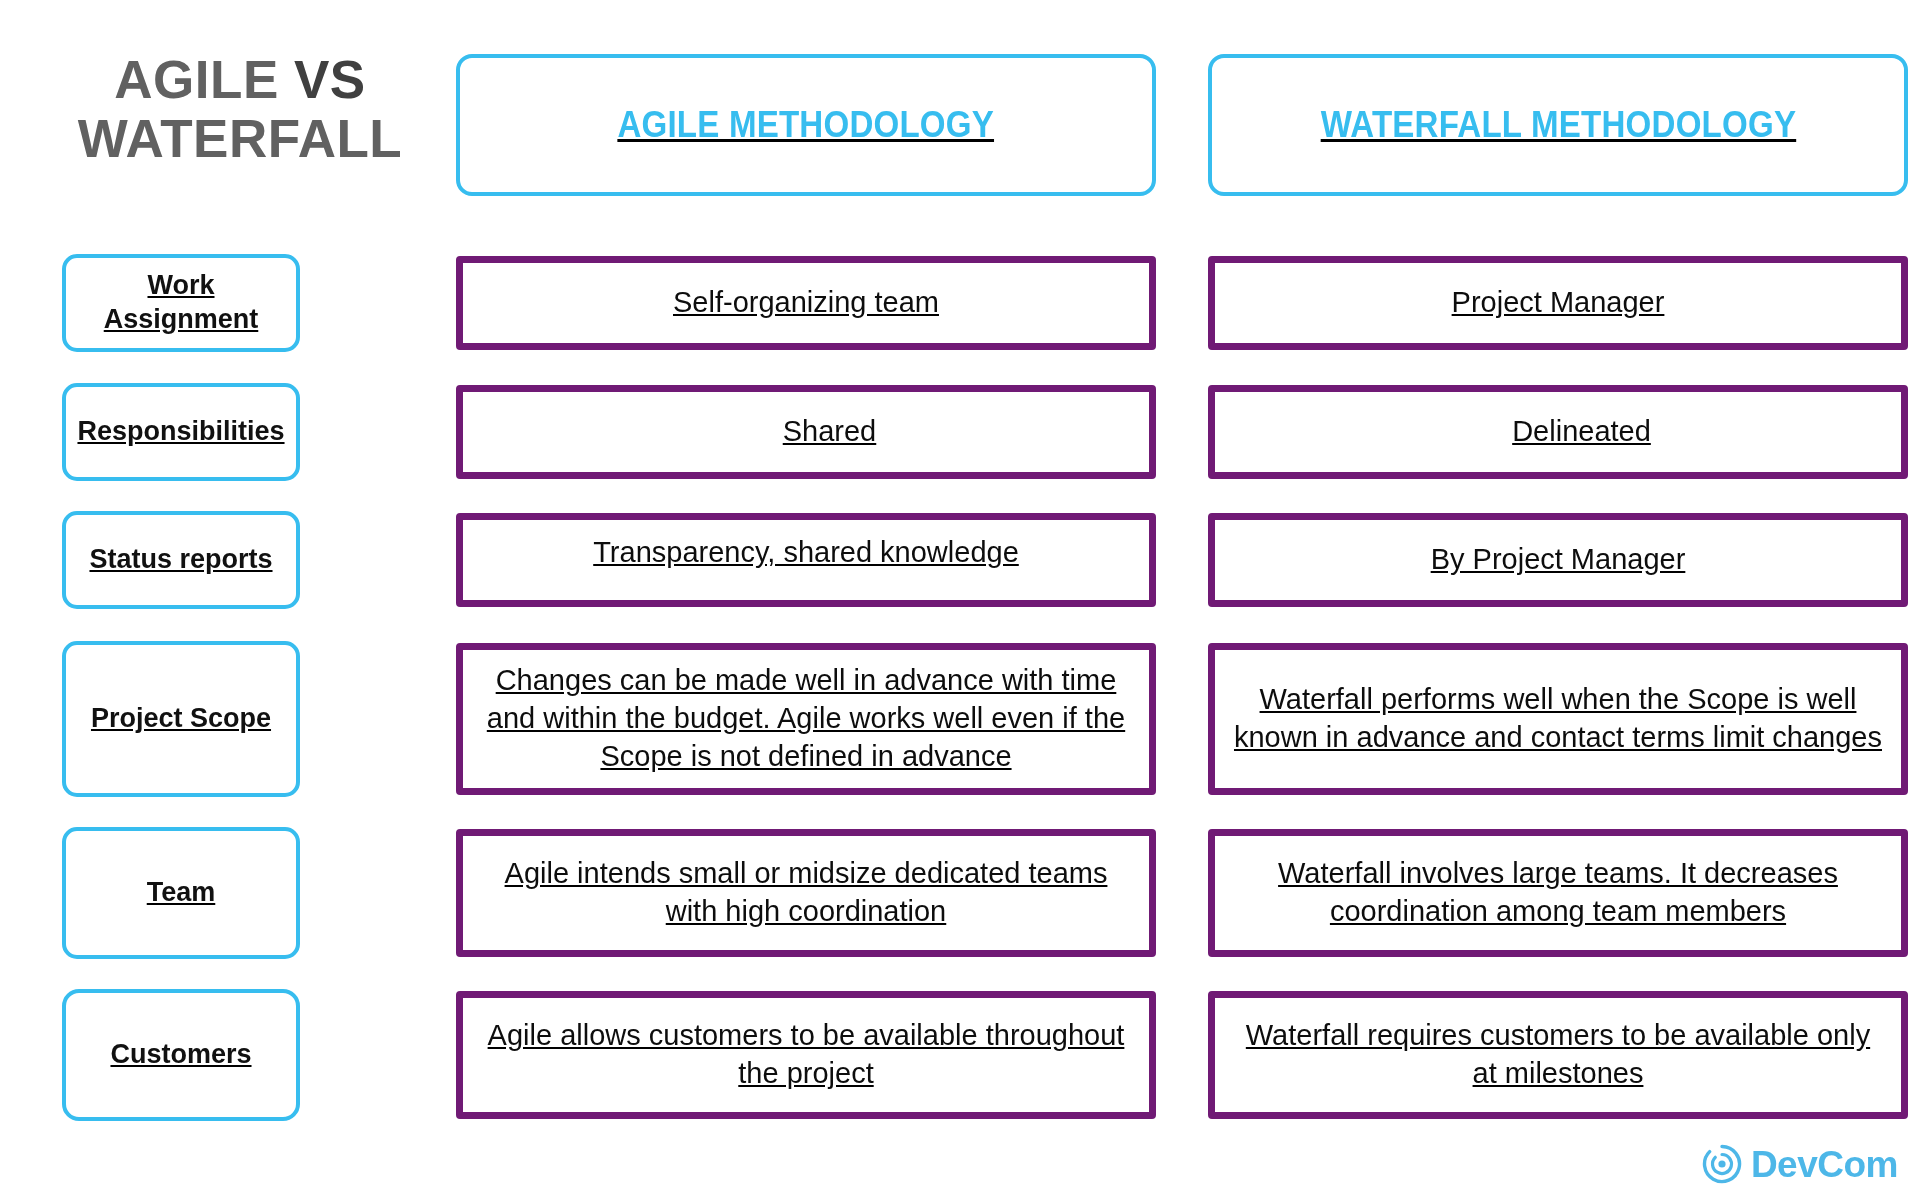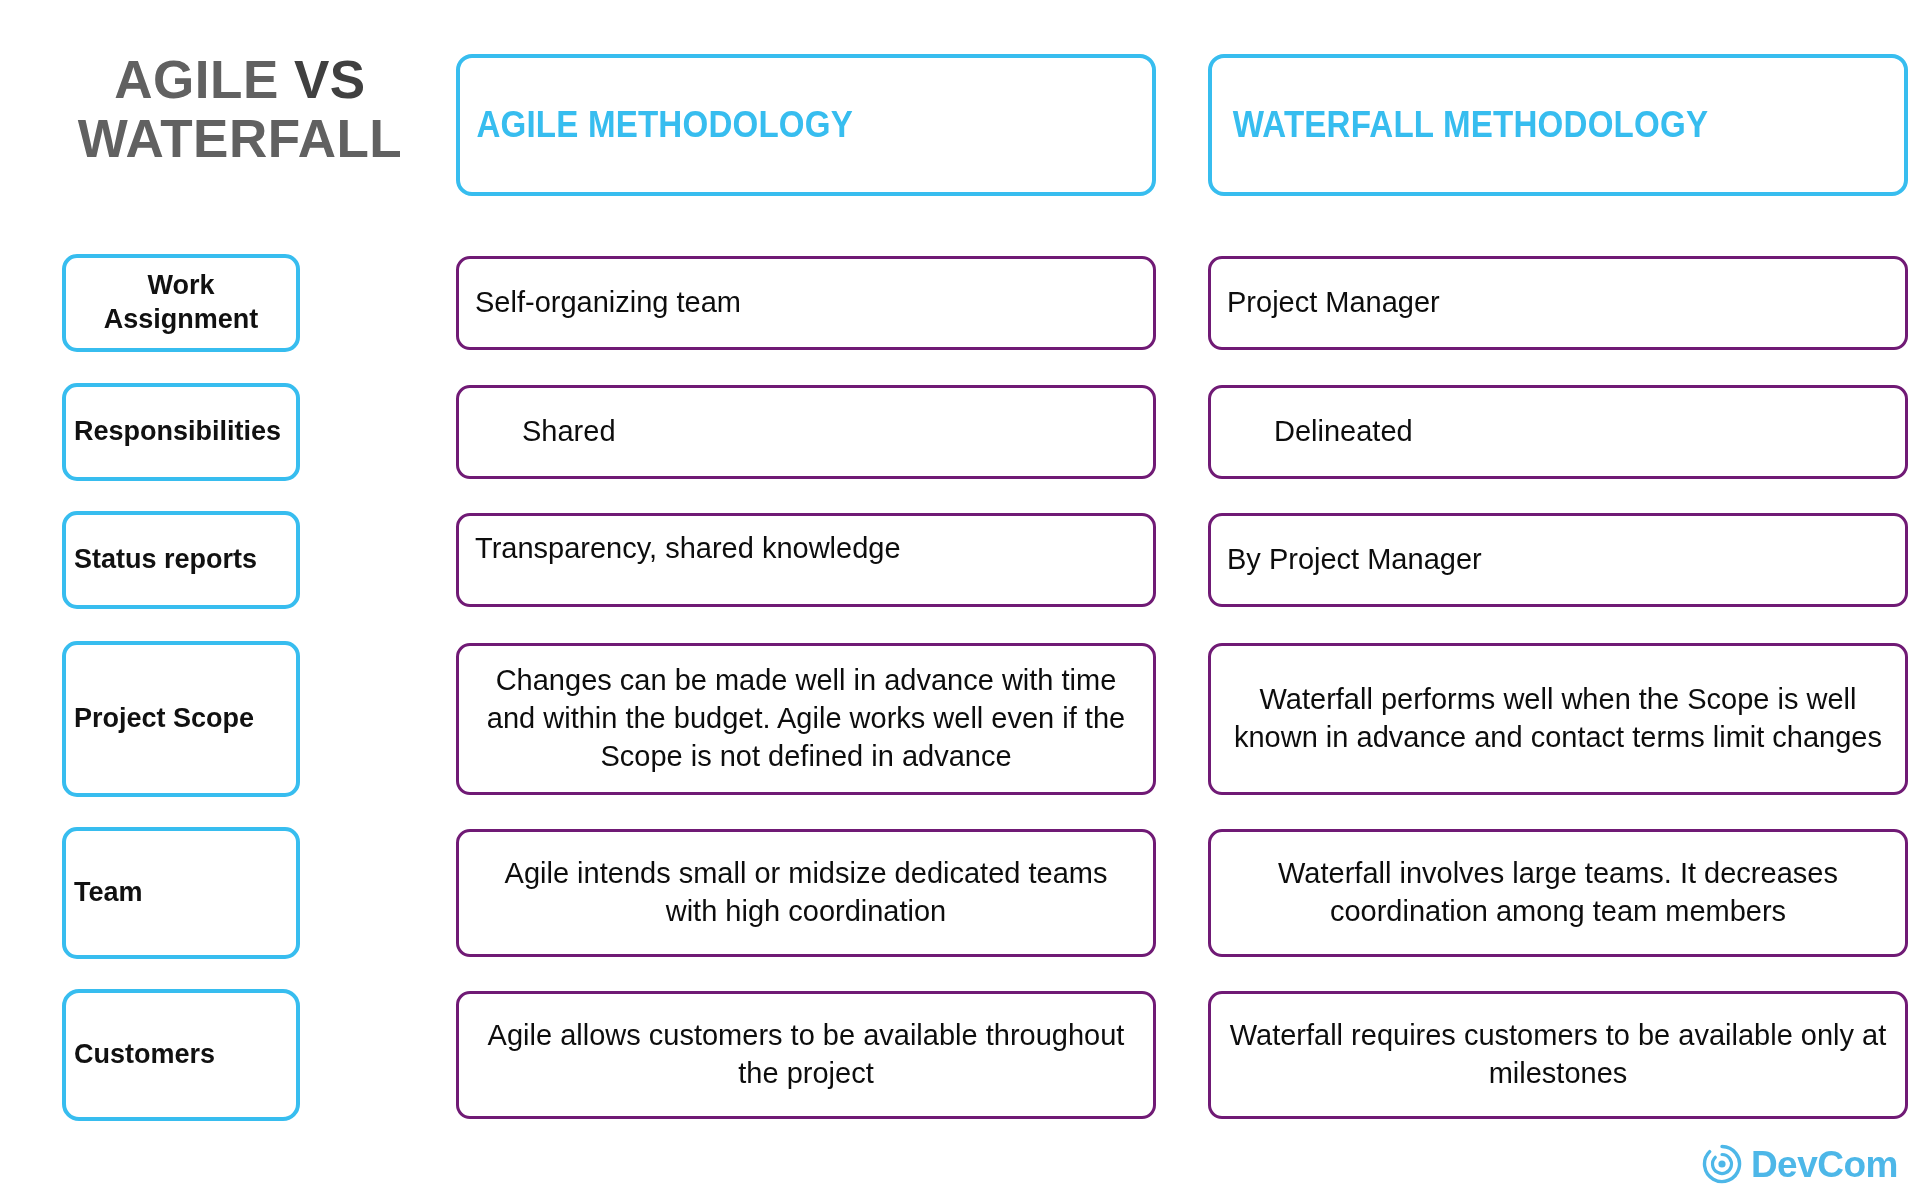--- a/index.html
+++ b/index.html
@@ -52,22 +52,23 @@
   .col-agile   { left: 456px; width: 700px; }
   .col-water   { left: 1208px; width: 700px; }
 
   .box {
     position: absolute;
     box-sizing: border-box;
     background: #ffffff;
     border-radius: 14px;
     display: flex;
     align-items: center;
-    justify-content: flex-start;
+    justify-content: center;
     text-align: center;
+    text-decoration: underline;
   }
 
   
   .header-box {
     top: 54px;
     height: 142px;
     border: 4px solid #37bdef;
     border-radius: 16px;
   }
   .header-text {
@@ -87,22 +88,22 @@
   .label-text {
     font-size: 27px;
     font-weight: bold;
     color: #111111;
     line-height: 1.25;
     padding: 0 8px;
   }
 
   
   .cell-box {
-    border: 3px solid #701a75;
-    border-radius: 14px;
+    border: 7px solid #701a75;
+    border-radius: 4px;
   }
   .cell-text {
     font-size: 29px;
     font-weight: normal;
     color: #0d0d0d;
     line-height: 1.30;
     padding: 0 16px;
   }
   .cell-box.top-align {
     align-items: flex-start;

